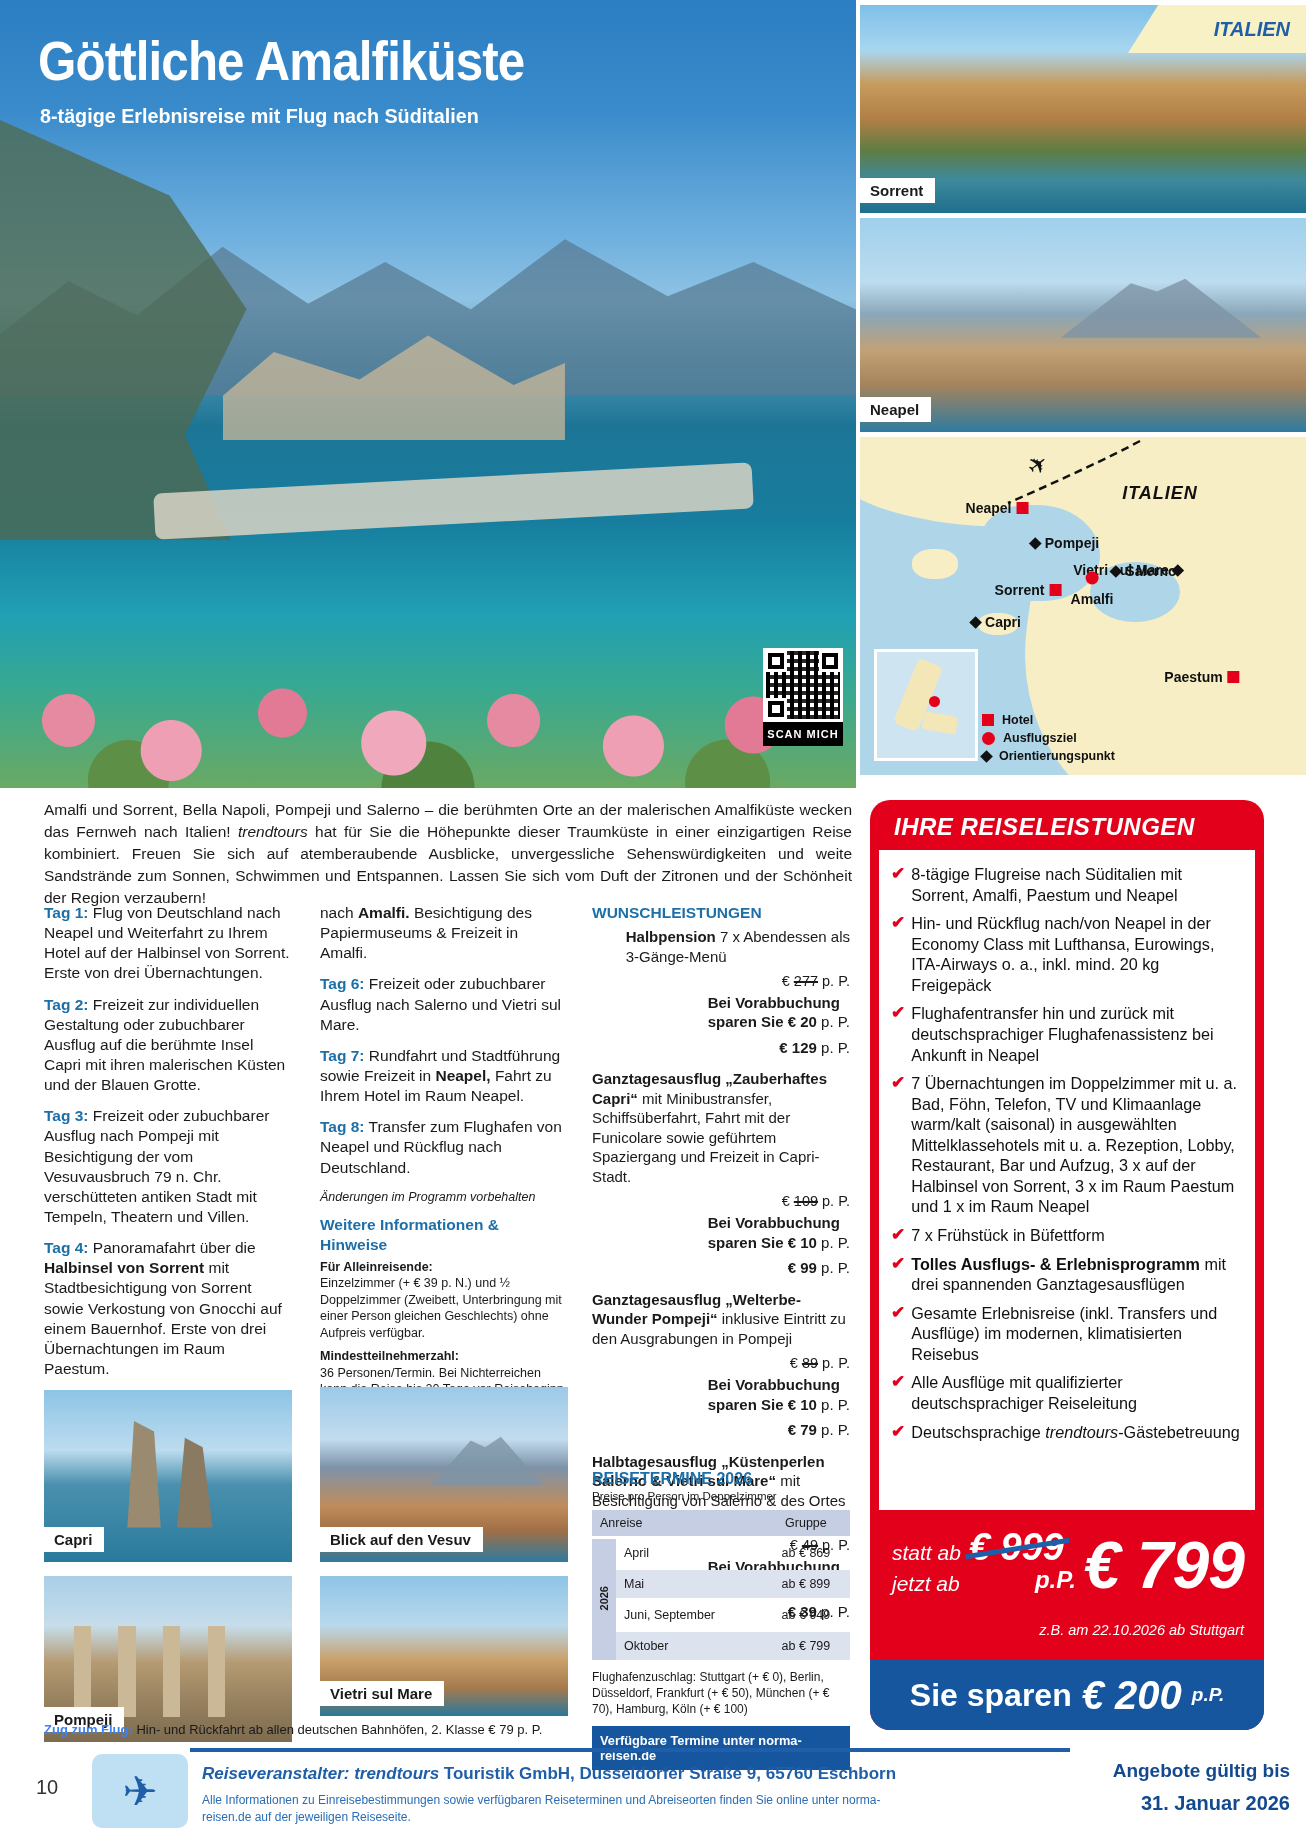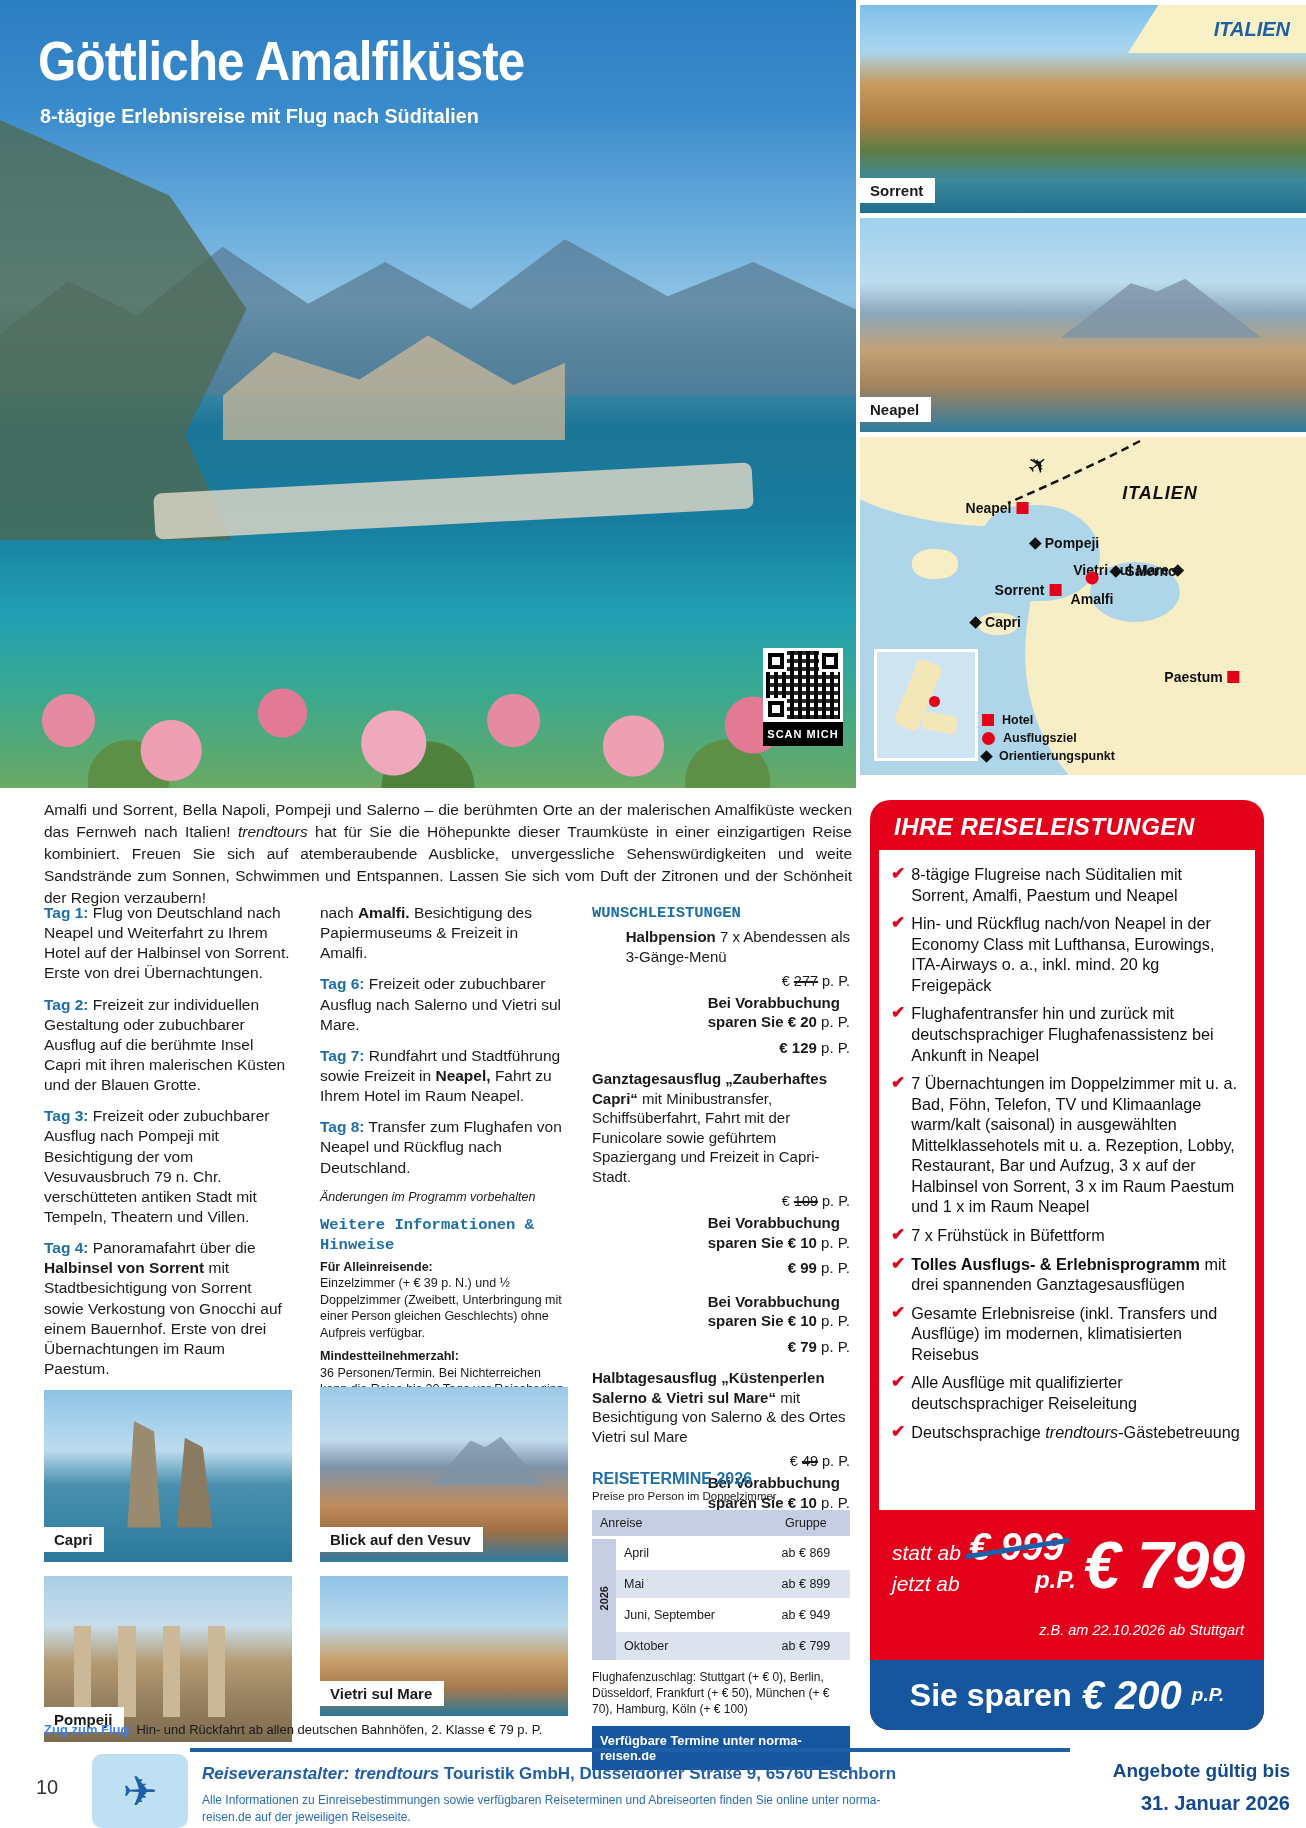--- a/index.html
+++ b/index.html
@@ -94,21 +94,21 @@
   #intro{left:44px;top:799px;width:808px;font-size:15.5px;line-height:22px;text-align:justify;color:#1a1a1a;}
 
   
   .col{line-height:1.3;}
   #col1{left:44px;top:903px;width:248px;}
   #col2{left:320px;top:903px;width:248px;}
   #col3{left:592px;top:903px;width:258px;}
   .day{font-size:15.5px;margin:0 0 11px 0;}
   .day .day-label{color:#1d6fa8;}
   .prog-note{font-size:12.5px;font-style:italic;margin:2px 0 10px 0;}
-  .blue-heading{color:#1d6fa8;font-weight:bold;font-size:15.5px;margin:0 0 4px 0;font-family:Liberation Mono, monospace;}
+  .blue-heading{color:#1d6fa8;font-weight:bold;font-size:15.5px;margin:0 0 4px 0;}
   .info-sec{margin-bottom:7px;}
   .info-title{font-size:12.5px;font-weight:bold;}
   .info-text{font-size:12.5px;line-height:1.32;}
 
   
   .w-item{margin-bottom:12px;}
   .w-row{display:flex;align-items:flex-end;gap:6px;flex-direction:column;}
   .w-desc{flex:1;font-size:15px;line-height:1.3;}
   .w-old{white-space:nowrap;font-size:14.5px;}
   .w-old s{text-decoration-thickness:2px;}
@@ -338,20 +338,24 @@
      <div class="w-row">
             <div class="w-desc"><b>Ganztagesausflug „Zauberhaftes Capri“</b> mit Minibustransfer, Schiffsüberfahrt, Fahrt mit der Funicolare sowie geführtem Spaziergang und Freizeit in Capri-Stadt.</div>
             <div class="w-old">€ <s>109</s> p. P.</div>
           </div>
      <div class="w-row">
             <div class="w-save"><b>Bei Vorabbuchung</b><br><b>sparen Sie € 10</b> p. P.</div>
             <div class="w-new"><b>€ 99</b> p. P.</div>
           </div>
    </div>
         <div class="w-item">
+     <div class="w-row">
+            <div class="w-desc"><b>Ganztagesausflug „Welterbe-Wunder Pompeji“</b> inklusive Eintritt zu den Ausgrabungen in Pompeji</div>
+            <div class="w-old">€ <s>89</s> p. P.</div>
+          </div>
      <div class="w-row">
             <div class="w-save"><b>Bei Vorabbuchung</b><br><b>sparen Sie € 10</b> p. P.</div>
             <div class="w-new"><b>€ 79</b> p. P.</div>
           </div>
    </div>
         <div class="w-item">
      <div class="w-row">
             <div class="w-desc"><b>Halbtagesausflug „Küstenperlen Salerno &amp; Vietri sul Mare“</b> mit Besichtigung von Salerno &amp; des Ortes Vietri sul Mare</div>
             <div class="w-old">€ <s>49</s> p. P.</div>
           </div>

